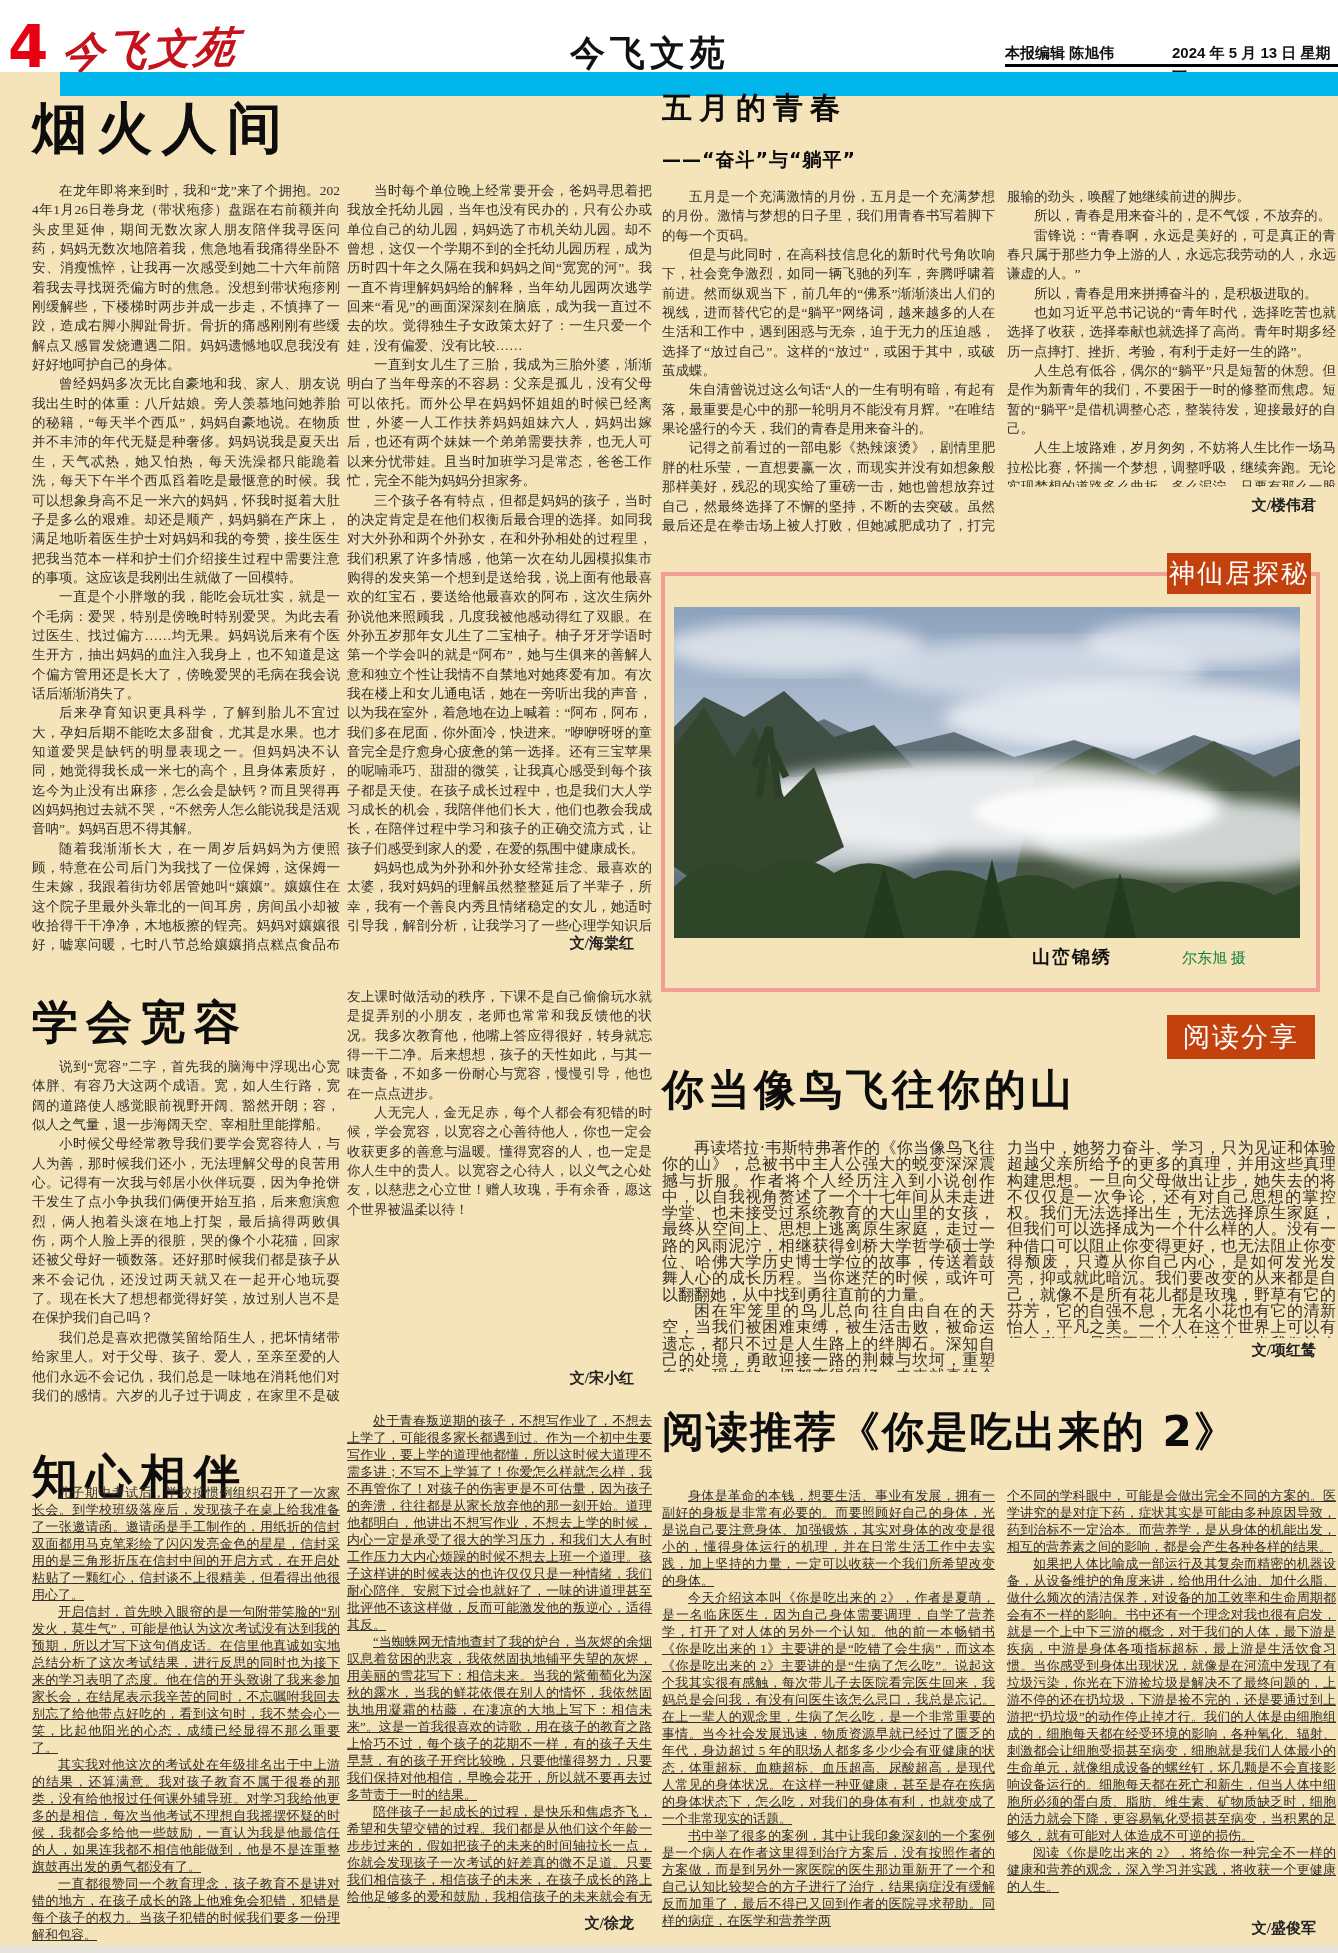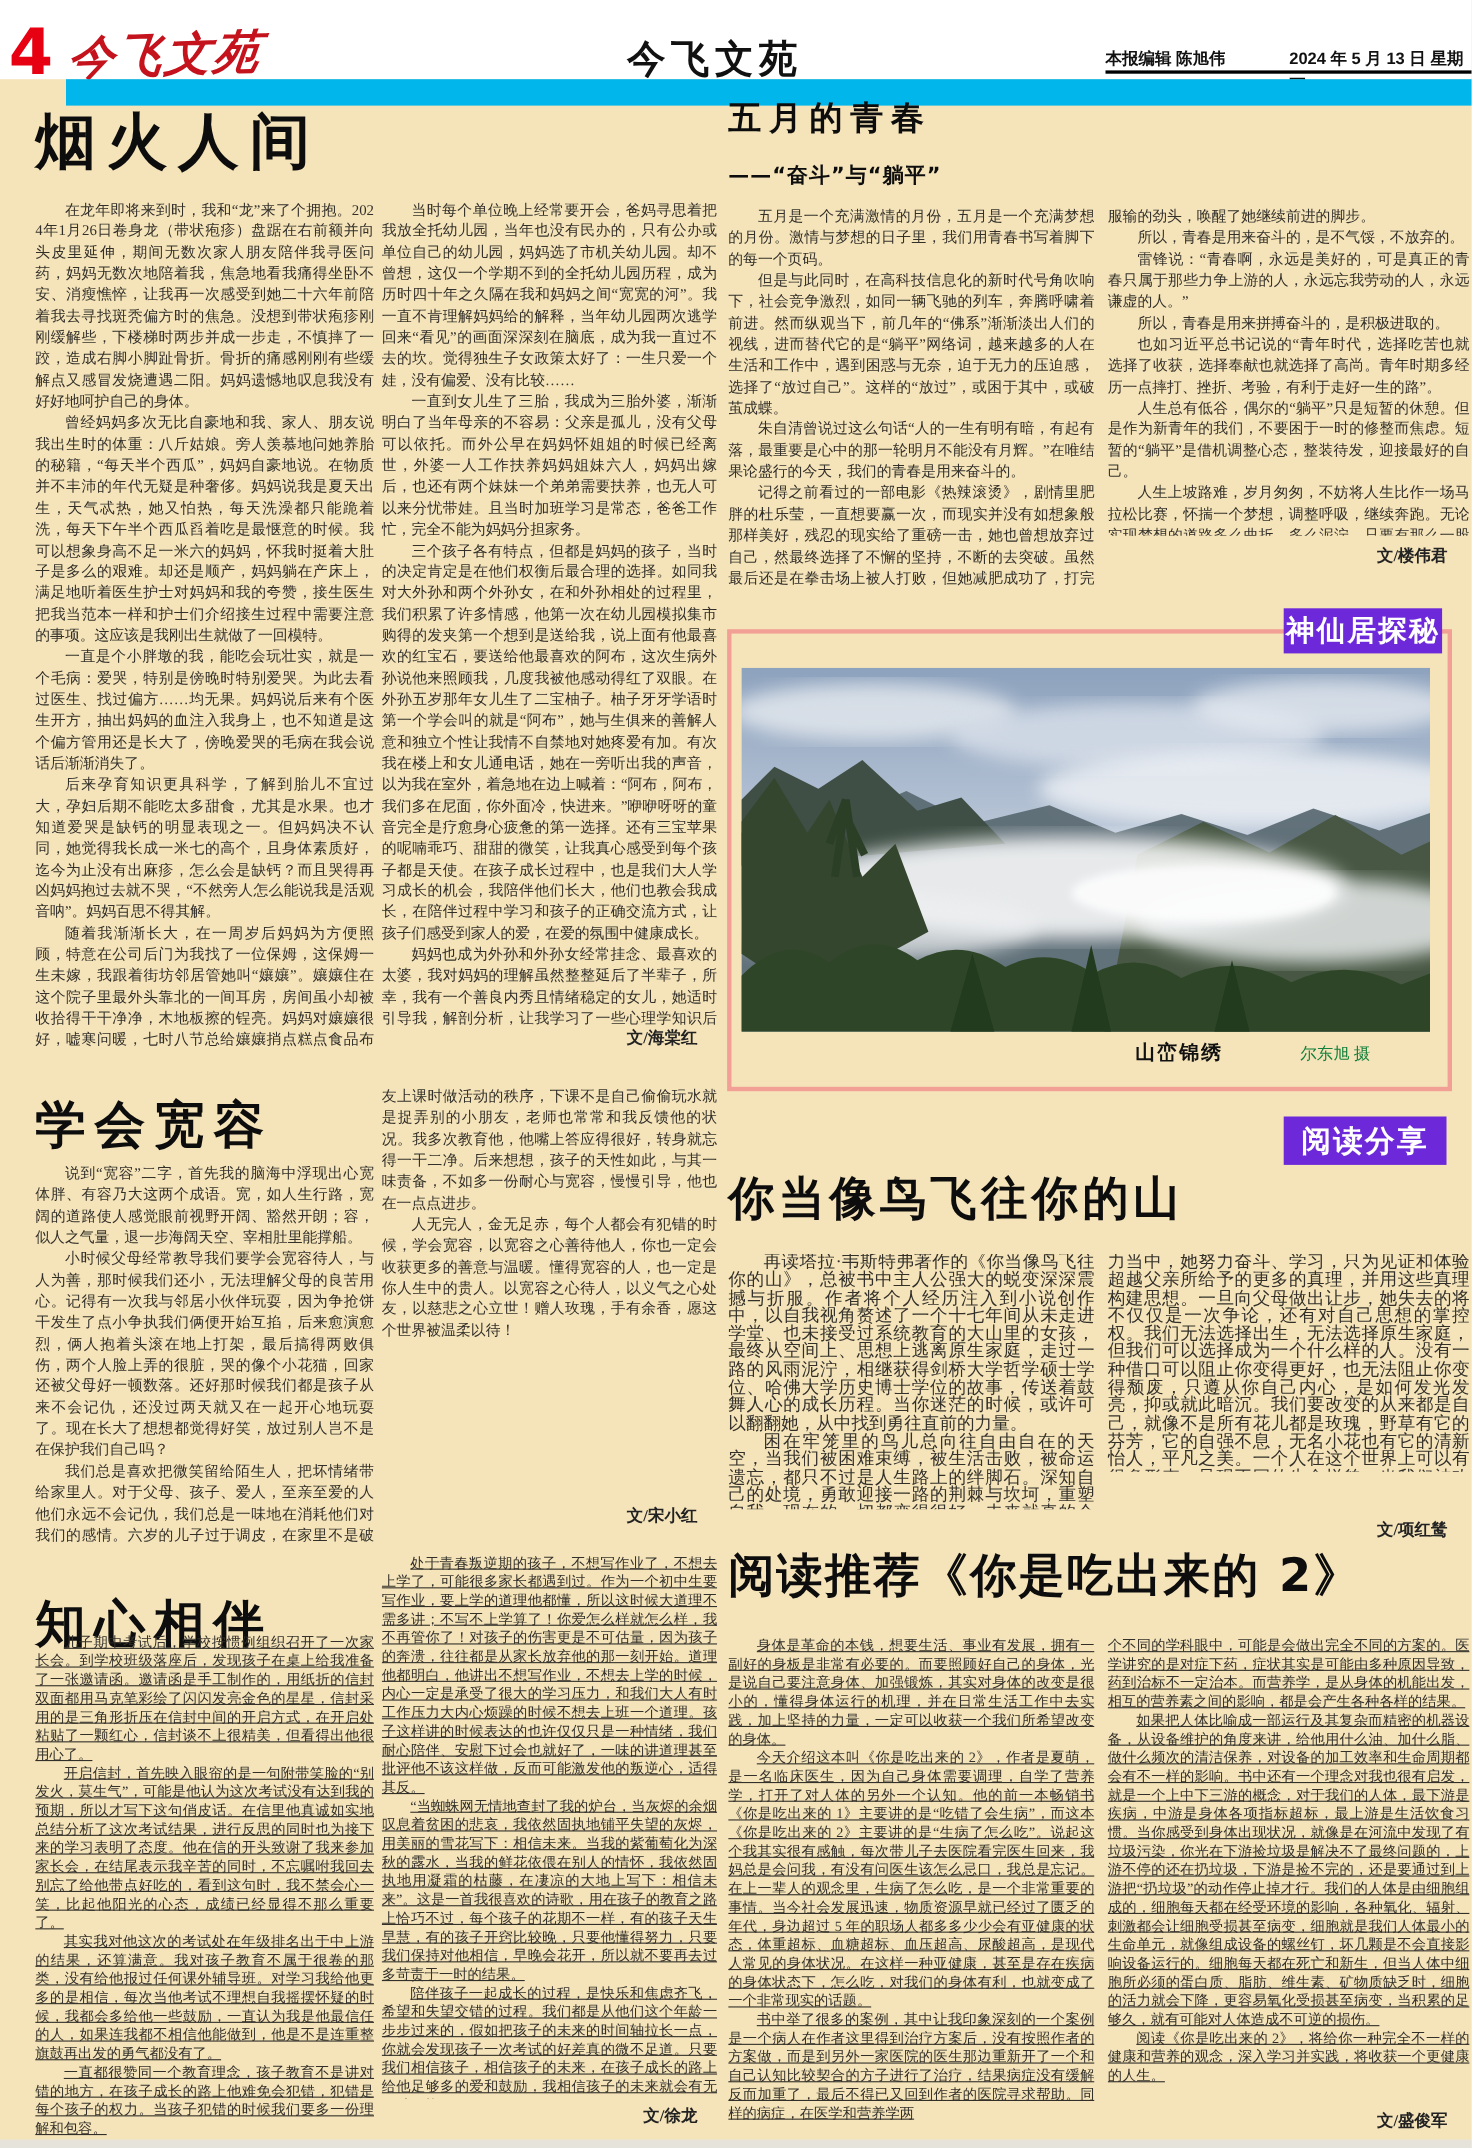--- a/index.html
+++ b/index.html
@@ -16,21 +16,21 @@
   #header-bar{position:absolute;left:60px;top:72px;width:1278px;height:24px;background:#00b6ea;}
   
   .col{position:absolute;text-align:justify;text-justify:inter-ideograph;word-break:break-all;overflow:hidden;color:#33302a;}
   .col p{margin:0;text-indent:2em;}
   .col p.cont{text-indent:0;}
   .s19{font-size:13.5px;line-height:19.35px;}
   .s17{font-size:13px;line-height:17px;text-decoration:underline;}
   .s16{font-size:16px;line-height:16.3px;}
   .atitle{position:absolute;font-family:"DejaVu Sans",sans-serif;font-weight:900;color:#0d0d0d;line-height:1.05;}
   .byline{position:absolute;text-align:right;font-size:15px;color:#222;font-weight:bold;}
-  .badge{position:absolute;background:#6d28d9;color:#fff;font-family:"DejaVu Sans",sans-serif;font-weight:bold;display:flex;align-items:center;justify-content:center;letter-spacing:2px;}
+  .badge{position:absolute;background:#c2410c;color:#fff;font-family:"DejaVu Sans",sans-serif;font-weight:normal;display:flex;align-items:center;justify-content:center;letter-spacing:2px;}
   #photo-box{position:absolute;left:661px;top:572px;width:651px;height:412px;border:4px solid #f2a096;}
   #photo-wrap{position:absolute;left:9px;top:31px;width:626px;height:331px;}
   .capt-title{position:absolute;left:1032px;top:945px;font-size:18px;font-weight:900;color:#111;font-family:"DejaVu Sans",sans-serif;letter-spacing:2px;}
   .capt-credit{position:absolute;left:1182px;top:949px;font-size:15px;color:#15803d;}
   #bottom-edge{position:absolute;left:0;top:1945px;width:1338px;height:8px;background:#e6e3da;}
 </style>
 </head>
 <body>
 
 <div id="page">
@@ -121,21 +121,21 @@
 
   <div class="badge" style="left:1167px;top:1015px;width:148px;height:44px;font-size:27px;">阅读分享</div>
   <div class="atitle" style="left:662px;top:1068px;width:674px;font-size:42px;letter-spacing:4px;">你当像鸟飞往你的山</div>
   <div class="col s16" style="left:662px;top:1140px;width:333px;height:232px;">
       <p>再读塔拉·韦斯特弗著作的《你当像鸟飞往你的山》，总被书中主人公强大的蜕变深深震撼与折服。作者将个人经历注入到小说创作中，以自我视角赘述了一个十七年间从未走进学堂、也未接受过系统教育的大山里的女孩，最终从空间上、思想上逃离原生家庭，走过一路的风雨泥泞，相继获得剑桥大学哲学硕士学位、哈佛大学历史博士学位的故事，传送着鼓舞人心的成长历程。当你迷茫的时候，或许可以翻翻她，从中找到勇往直前的力量。</p>
       <p>困在牢笼里的鸟儿总向往自由自在的天空，当我们被困难束缚，被生活击败，被命运遗忘，都只不过是人生路上的绊脚石。深知自己的处境，勇敢迎接一路的荆棘与坎坷，重塑自我，现在的一切都变得很好，未来就真的会更好；不幸的童年要用一生去治愈，主人公却涅槃重生。有人困囿在原生家庭当中，踟蹰难行；有人插上梦想的翅膀，远走高飞。塔拉就是后者，她不愿再被别人定义、不愿再活在操纵和暴</p>
     </div>
   <div class="col s16" style="left:1007px;top:1140px;width:329px;height:198px;">
       <p class="cont">力当中，她努力奋斗、学习，只为见证和体验超越父亲所给予的更多的真理，并用这些真理构建思想。一旦向父母做出让步，她失去的将不仅仅是一次争论，还有对自己思想的掌控权。我们无法选择出生，无法选择原生家庭，但我们可以选择成为一个什么样的人。没有一种借口可以阻止你变得更好，也无法阻止你变得颓废，只遵从你自己内心，是如何发光发亮，抑或就此暗沉。我们要改变的从来都是自己，就像不是所有花儿都是玫瑰，野草有它的芬芳，它的自强不息，无名小花也有它的清新怡人，平凡之美。一个人在这个世界上可以有很多形态，呈现不同的生命样貌，当我们被改变或不接受改变的时候，我们又是以怎样的姿态去伴随此生？一路的突破，即是一路的成长，在这其中我们深刻感受到了自己成为人这个过程中所经历的蜕变与意义，也是构成一生中多姿多彩的宝贵财富。</p>
     </div>
-  <div class="byline" style="left:1060px;top:1341px;width:256px;margin-top:40px;">文/项红鸶</div>
+  <div class="byline" style="left:1060px;top:1341px;width:256px;">文/项红鸶</div>
 
   <div class="atitle" style="left:32px;top:998px;width:308px;font-size:46px;letter-spacing:8px;">学会宽容</div>
   <div class="col s19" style="left:32px;top:1057px;width:308px;height:345px;">
       <p>说到“宽容”二字，首先我的脑海中浮现出心宽体胖、有容乃大这两个成语。宽，如人生行路，宽阔的道路使人感觉眼前视野开阔、豁然开朗；容，似人之气量，退一步海阔天空、宰相肚里能撑船。</p>
       <p>小时候父母经常教导我们要学会宽容待人，与人为善，那时候我们还小，无法理解父母的良苦用心。记得有一次我与邻居小伙伴玩耍，因为争抢饼干发生了点小争执我们俩便开始互掐，后来愈演愈烈，俩人抱着头滚在地上打架，最后搞得两败俱伤，两个人脸上弄的很脏，哭的像个小花猫，回家还被父母好一顿数落。还好那时候我们都是孩子从来不会记仇，还没过两天就又在一起开心地玩耍了。现在长大了想想都觉得好笑，放过别人岂不是在保护我们自己吗？</p>
       <p>我们总是喜欢把微笑留给陌生人，把坏情绪带给家里人。对于父母、孩子、爱人，至亲至爱的人他们永远不会记仇，我们总是一味地在消耗他们对我们的感情。六岁的儿子过于调皮，在家里不是破坏玩具就是翻箱倒柜找东西，只要他在家里听不到动静就是在作妖，在幼儿园里经常搞怪扰乱其他小朋</p>
     </div>
   <div class="col s19" style="left:347px;top:987px;width:305px;height:378px;">
       <p class="cont">友上课时做活动的秩序，下课不是自己偷偷玩水就是捉弄别的小朋友，老师也常常和我反馈他的状况。我多次教育他，他嘴上答应得很好，转身就忘得一干二净。后来想想，孩子的天性如此，与其一味责备，不如多一份耐心与宽容，慢慢引导，他也在一点点进步。</p>
       <p>人无完人，金无足赤，每个人都会有犯错的时候，学会宽容，以宽容之心善待他人，你也一定会收获更多的善意与温暖。懂得宽容的人，也一定是你人生中的贵人。以宽容之心待人，以义气之心处友，以慈悲之心立世！赠人玫瑰，手有余香，愿这个世界被温柔以待！</p>

